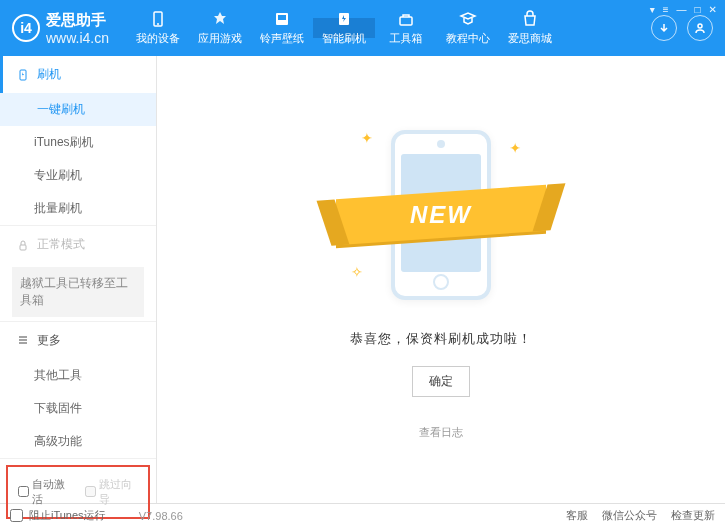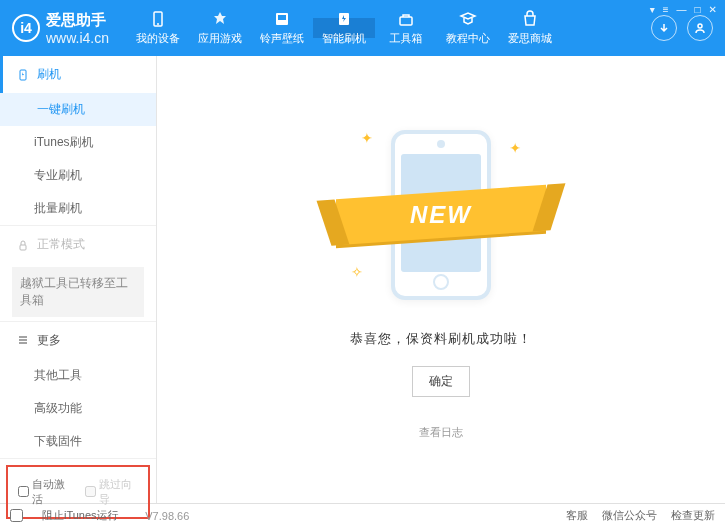--- a/index.html
+++ b/index.html
@@ -42,21 +42,21 @@
 .ribbon{position:absolute;width:210px;height:46px;background:#ffc130;transform:skewY(-4deg);display:flex;align-items:center;justify-content:center;box-shadow:0 3px 0 #e5a820;}
 .ribbon::before,.ribbon::after{content:"";position:absolute;width:18px;height:46px;background:#e5a820;}
 .ribbon::before{left:-12px;transform:skewX(18deg);}
 .ribbon::after{right:-12px;transform:skewX(-18deg);}
 .ribbon-text{color:#fff;font-size:24px;font-weight:900;letter-spacing:2px;font-style:italic;transform:skewY(4deg);}
 .sparkle{position:absolute;color:#ffc130;font-size:14px;}
 .success-msg{font-size:13px;color:#333;margin-top:20px;letter-spacing:1px;}
 .ok-btn{margin-top:18px;padding:6px 16px;border:1px solid #ccc;background:#fff;font-size:12px;cursor:pointer;color:#444;}
 .log-link{margin-top:28px;font-size:11px;color:#999;cursor:pointer;}
 .footer{height:24px;border-top:1px solid #e0e0e0;display:flex;align-items:center;padding:0 10px;font-size:11px;color:#666;}
-.footer .fchk{display:flex;align-items:center;gap:19px;}
+.footer .fchk{display:flex;align-items:center;gap:6px;}
 .footer-right{margin-left:auto;display:flex;gap:14px;}
 .footer-right span{cursor:pointer;text-align:center;}
 .version{margin-left:auto;margin-right:350px;color:#999;}
 svg{display:block;}
 </style>
 </head>
 <body>
 
 <div class="title-ctrls">
   <span>▾</span>
@@ -181,22 +181,22 @@
     <div class="side-section">
       <div class="side-header">
         <svg width="12" height="12" viewBox="0 0 12 12" stroke="#666" stroke-width="1.2">
             <line x1="2" y1="3" x2="10" y2="3"></line>
             <line x1="2" y1="6" x2="10" y2="6"></line>
             <line x1="2" y1="9" x2="10" y2="9"></line>
           </svg>
         <span>更多</span>
       </div>
       <div class="side-sub">其他工具</div>
+      <div class="side-sub">下载固件</div>
       <div class="side-sub">高级功能</div>
-      <div class="side-sub">下载固件</div>
     </div>
     <div class="bottom-opts">
       <div class="chk-row">
         <label class="chk">
             <input type="checkbox" style="">
             <span>自动激活</span>
           </label>
         <label class="chk dis">
             <input type="checkbox" disabled="" style="">
             <span>跳过向导</span>

